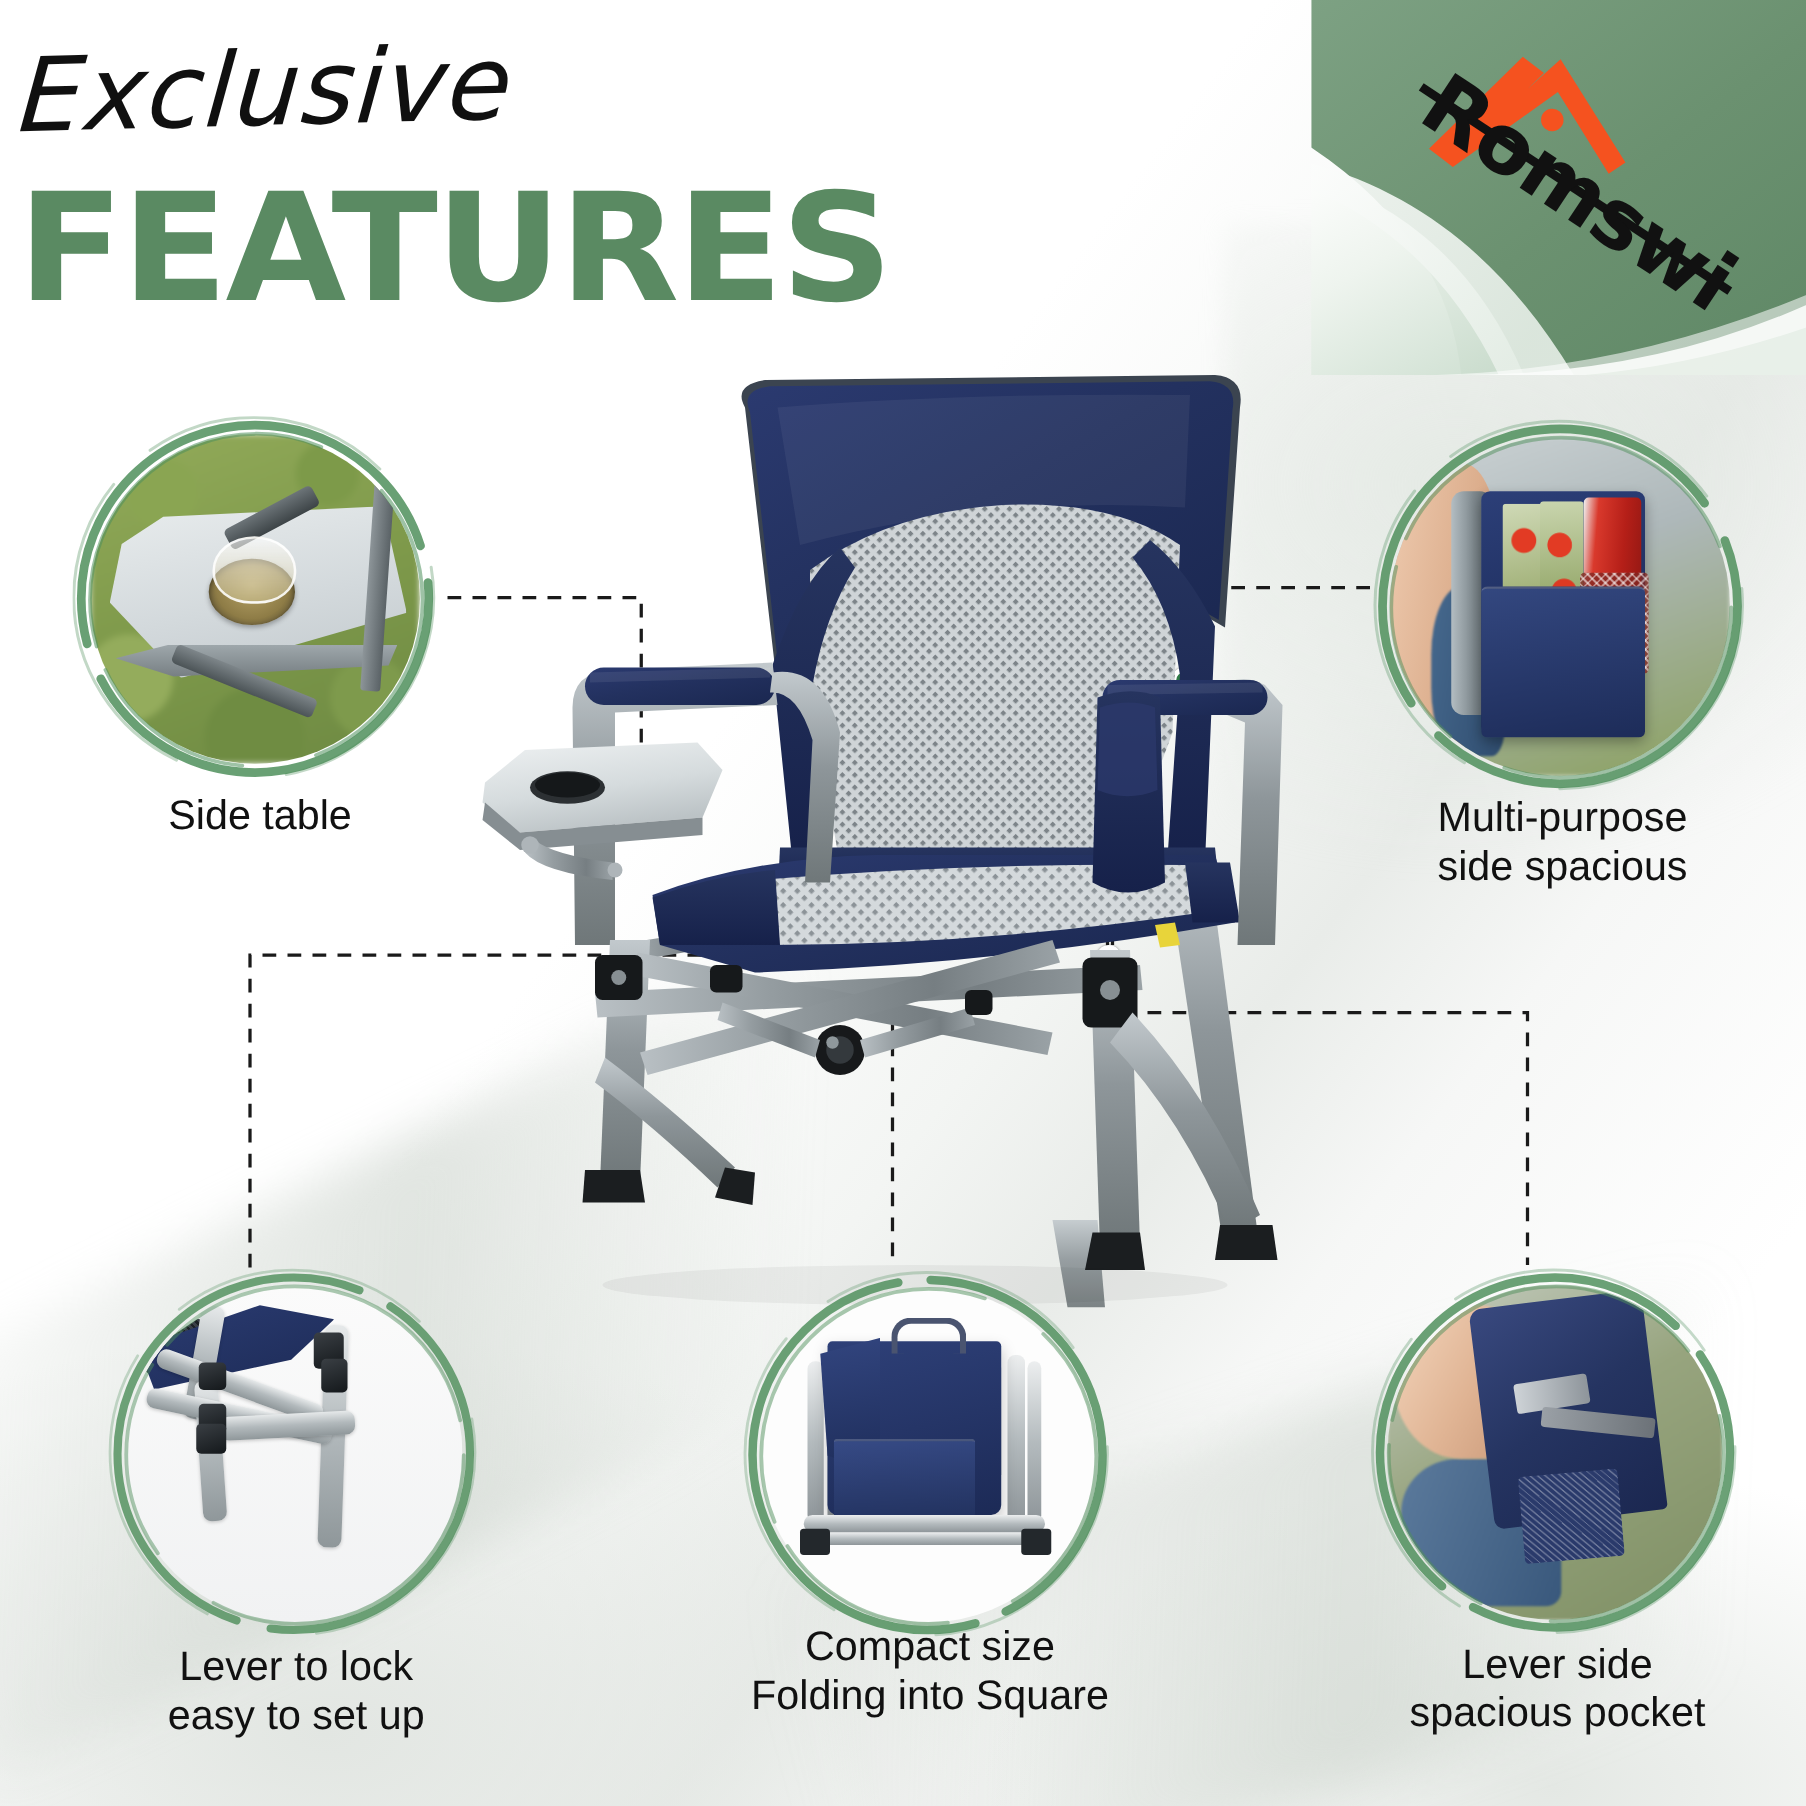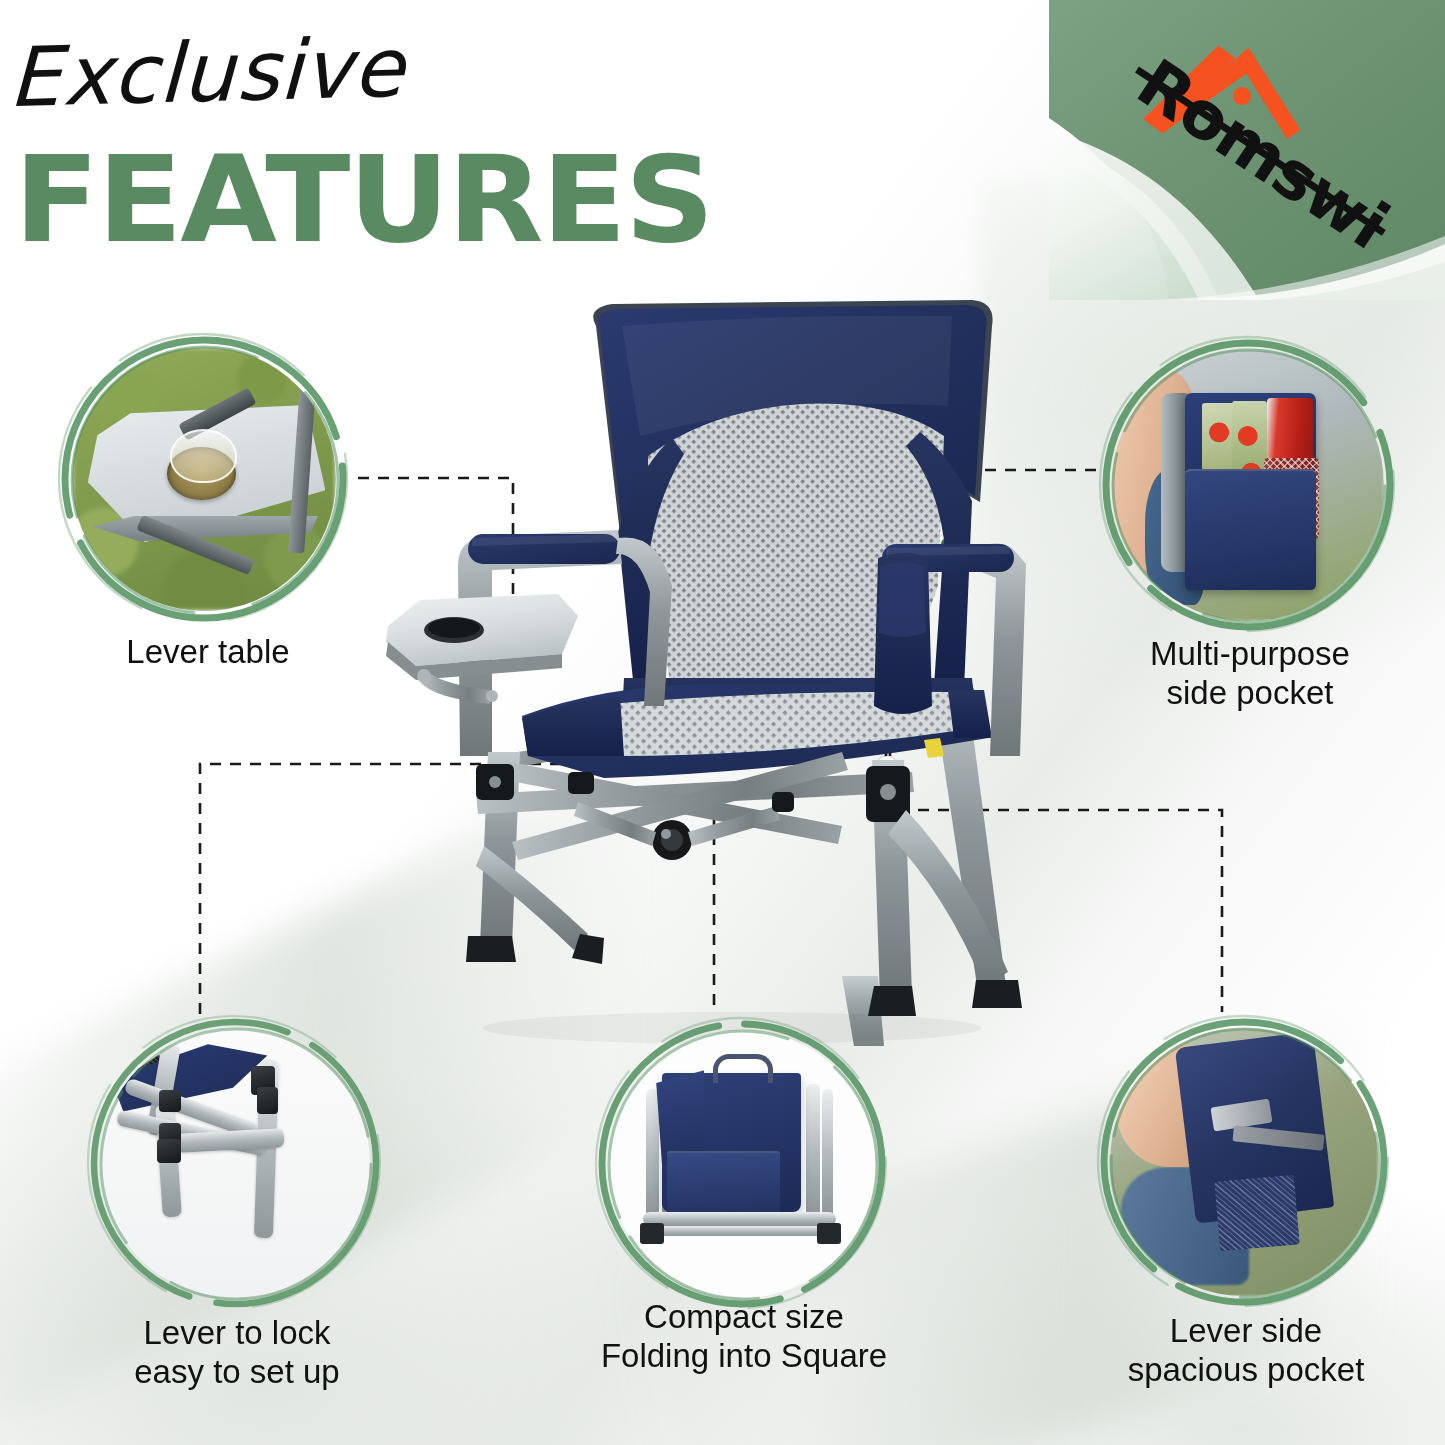--- a/index.html
+++ b/index.html
@@ -434,21 +434,21 @@
           <div class="sidepole"></div>
         </div>
       </div>
       <svg class="ring-svg" width="300" height="292" viewBox="0 0 300 292">
         <g fill="none" stroke="#4f8f5c" stroke-linecap="round">
           <circle cx="146" cy="146" r="139" stroke-width="7" opacity="0.85" stroke-dasharray="430 30" stroke-dashoffset="60"></circle>
           <circle cx="147" cy="147" r="133" stroke-width="3" opacity="0.55" stroke-dasharray="300 60 140 20" stroke-dashoffset="140"></circle>
           <circle cx="145" cy="145" r="144" stroke-width="2.4" opacity="0.35" stroke-dasharray="200 90 260 40"></circle>
         </g>
       </svg>
-      <div class="caption">Lever table</div>
+      <div class="caption">Side table</div>
     </div>
   </div>
 
   <div class="feature" id="f-pouches">
     <div class="circle-wrap">
       <div class="photo-ring">
         <div class="scene">
           <div class="ps-bg"></div>
           <div class="ps-arm"></div>
           <div class="ps-jeans"></div>
@@ -462,21 +462,21 @@
         </div>
       </div>
       <svg class="ring-svg" width="308" height="300" viewBox="0 0 308 300">
         <g fill="none" stroke="#4f8f5c" stroke-linecap="round">
           <circle cx="152" cy="152" r="142" stroke-width="7" opacity="0.85" stroke-dasharray="440 34" stroke-dashoffset="110"></circle>
           <circle cx="153" cy="153" r="136" stroke-width="3" opacity="0.5" stroke-dasharray="320 50 150 24" stroke-dashoffset="60"></circle>
           <circle cx="151" cy="151" r="147" stroke-width="2.4" opacity="0.32" stroke-dasharray="230 80 250 40"></circle>
         </g>
       </svg>
       <div class="caption">Multi-purpose
-side pocket</div>
+side spacious</div>
     </div>
   </div>
 
   <div class="feature" id="f-lever">
     <div class="circle-wrap">
       <div class="photo-ring">
         <div class="scene">
           <div class="lv-bg"></div>
           <div class="lv-mesh"></div>
           <div class="lv-seat"></div>

